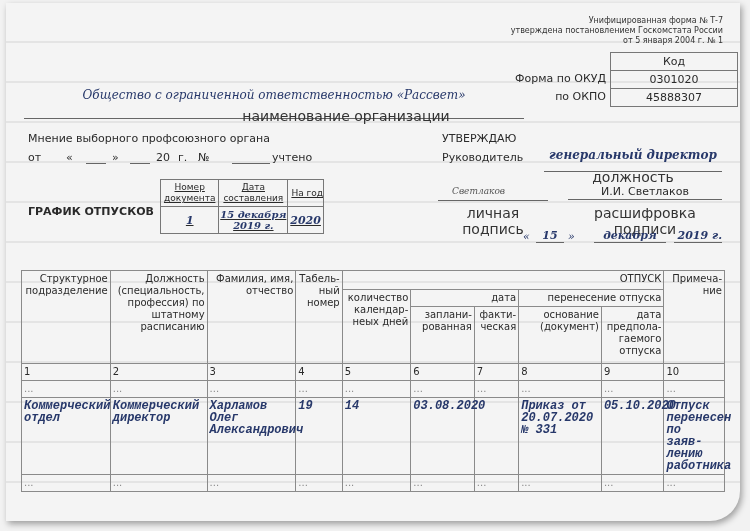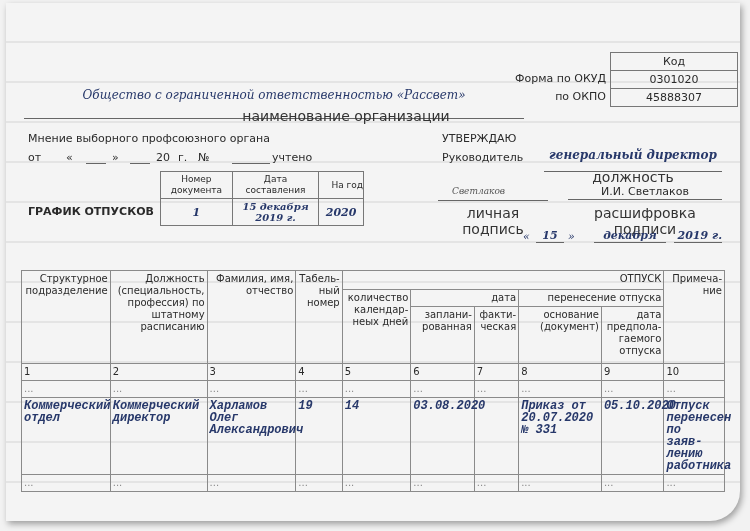--- a/index.html
+++ b/index.html
@@ -29,20 +29,25 @@
   table.main td { border:1px solid #8a8a8a; vertical-align:top; padding:2px 2px; font-size:10px; line-height:12px; }
   table.main td.h { text-align:right; }
   table.main td.d { font-family:Liberation Mono, monospace; font-style:italic; font-weight:bold; color:#27386a; font-size:12px; }
   .dots { font-size:8px; color:#888; }
 </style>
 </head>
 <body>
 
 <div class="page">
 
+  <div class="abs small sans" style="right:17px; top:13px; text-align:right; line-height:10px; color:#333;">
+    <div>Унифицированная форма № Т-7</div>
+    <div>утверждена постановлением Госкомстата России</div>
+    <div>от 5 января 2004 г. № 1</div>
+  </div>
 
   <div class="abs txt" style="left:480px; top:69px; width:120px; text-align:right;">Форма по ОКУД</div>
   <div class="abs txt" style="left:480px; top:87px; width:120px; text-align:right;">по ОКПО</div>
   <table class="box" style="left:604px; top:49px; width:128px;">
     <tbody>
         <tr>
           <td class="txt" style="height:17px;">Код</td>
         </tr>
     <tr>
           <td class="txt" style="height:17px;">0301020</td>
@@ -62,21 +67,21 @@
   <div class="abs uline" style="left:80px; top:160px; width:20px;"></div>
   <div class="abs txt" style="left:106px; top:148px;">»</div>
   <div class="abs uline" style="left:124px; top:160px; width:20px;"></div>
   <div class="abs txt" style="left:150px; top:148px;">20</div>
   <div class="abs txt" style="left:172px; top:148px;">г.</div>
   <div class="abs txt" style="left:192px; top:148px;">№</div>
   <div class="abs uline" style="left:226px; top:160px; width:38px;"></div>
   <div class="abs txt" style="left:266px; top:148px;">учтено</div>
 
   <div class="abs" style="left:22px; top:202px; font-size:11px; font-weight:bold;">ГРАФИК ОТПУСКОВ</div>
-  <table class="box" style="left:154px; top:168px; width:204px;">
+  <table class="box" style="left:154px; top:176px; width:164px;text-decoration:underline;">
     <tbody>
         <tr>
       <td class="small" style="width:68px; height:26px; line-height:11px; font-size:9px;">Номер документа</td>
       <td class="small" style="width:82px; line-height:11px; font-size:9px;">Дата составления</td>
       <td class="small" style="width:42px; font-size:9px;text-align:right;">На год</td>
     </tr>
     <tr>
       <td class="serif-i" style="height:26px; font-size:11px; font-weight:bold;">1</td>
       <td class="serif-i" style="font-size:10px; font-weight:bold; line-height:11px;">15 декабря 2019 г.</td>
       <td class="serif-i" style="font-size:11px; font-weight:bold;">2020</td>

